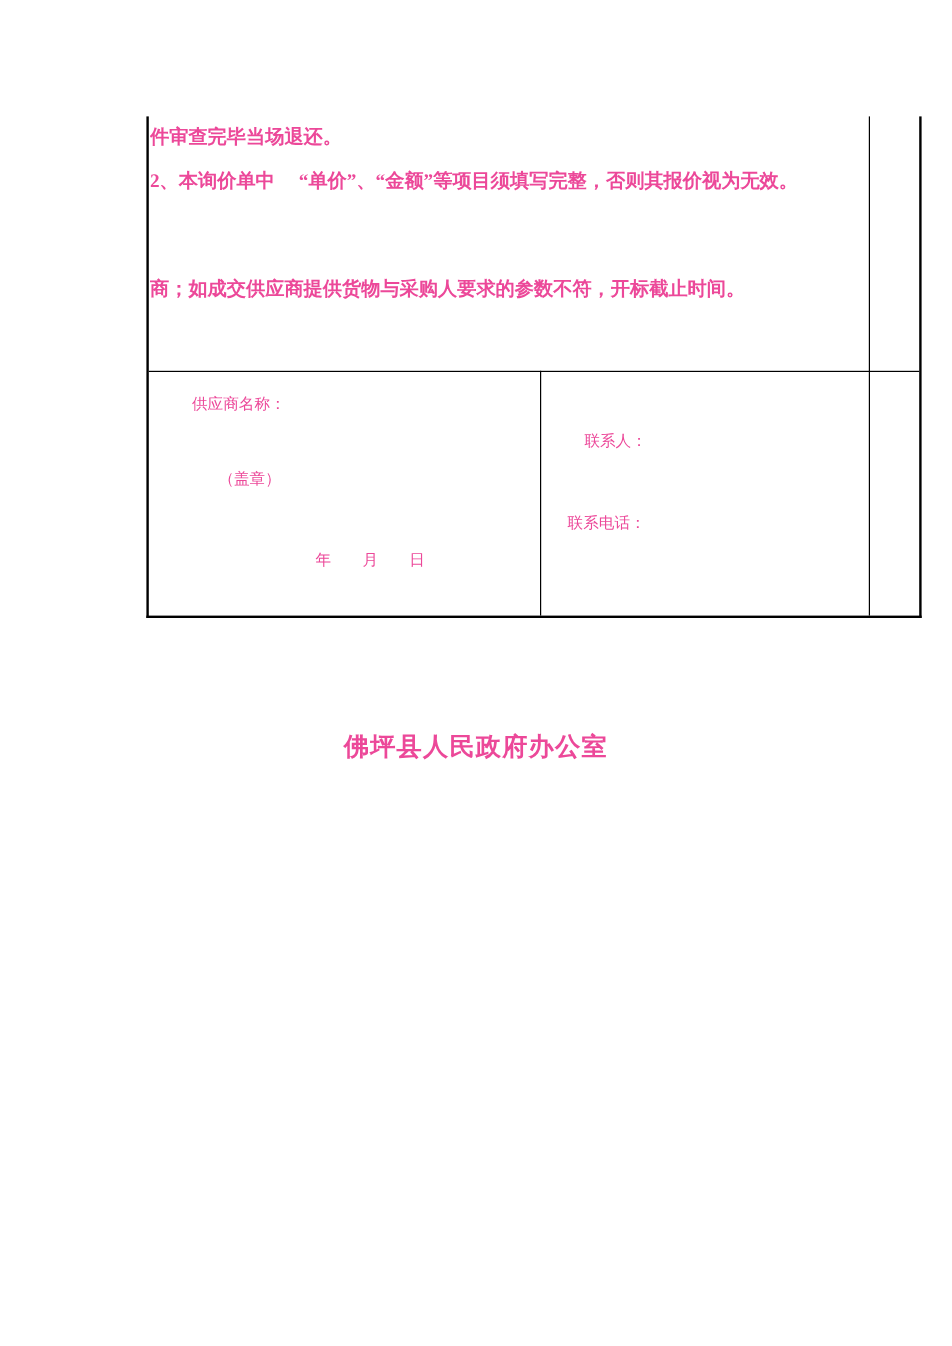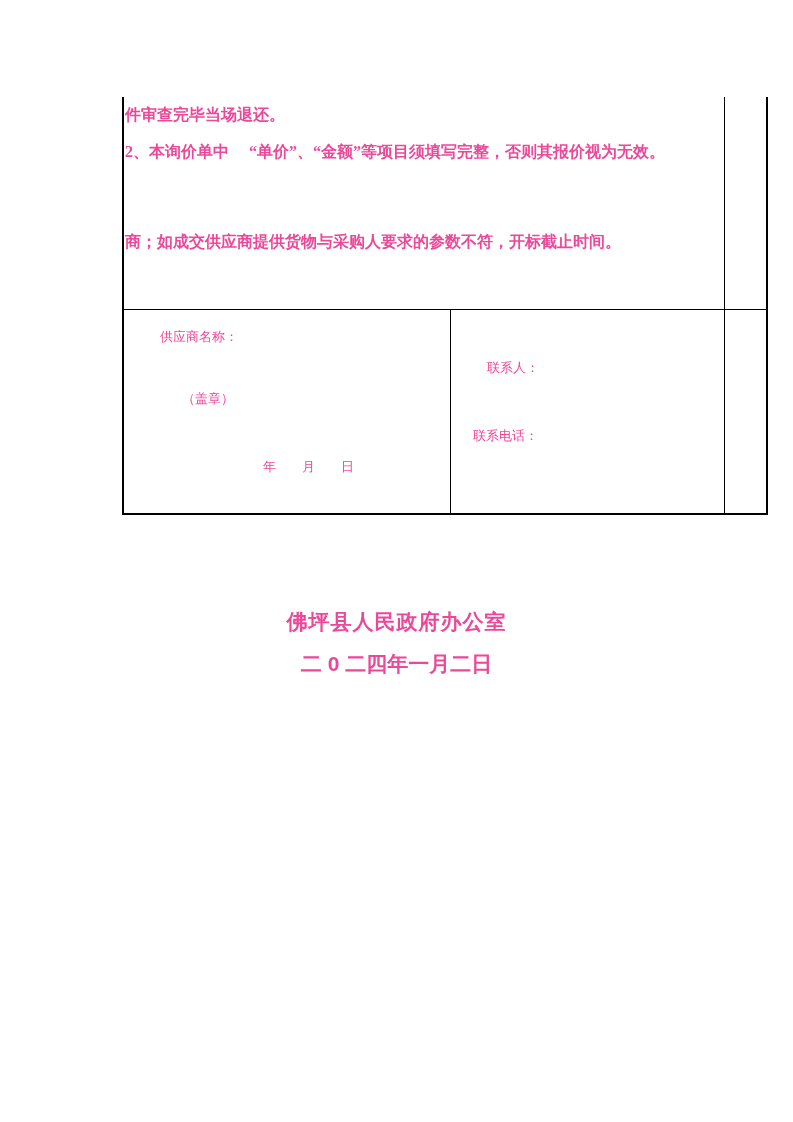--- a/index.html
+++ b/index.html
@@ -74,21 +74,21 @@
   .date-line           { left: 231px; top: 457px; margin-left: 32px; }
   .contact-person-label{ left: 487px; top: 358px; }
   .contact-phone-label { left: 473px; top: 426px; }
 
   
   .footer-line {
     position: absolute;
     left: 0;
     width: 793px;
     text-align: center;
-    font-family: Liberation Sans, sans-serif;
+    font-family: Liberation Serif, serif;
     font-weight: bold;
     font-size: 21px;
     line-height: 24px;
     white-space: nowrap;
   }
   .footer-issuer { top: 610px; letter-spacing: 1px; }
   .footer-date   { top: 652px; letter-spacing: 0px; }
 </style>
 </head>
 <body>
@@ -106,15 +106,14 @@
   <div class="note-line note-4">商；如成交供应商提供货物与采购人要求的参数不符，开标截止时间。</div>
 
   <div class="cell-label supplier-name-label">供应商名称：</div>
   <div class="cell-label seal-label">（盖章）</div>
   <div class="cell-label date-line">年　　月　　日</div>
 
   <div class="cell-label contact-person-label">联系人：</div>
   <div class="cell-label contact-phone-label">联系电话：</div>
 
   <div class="footer-line footer-issuer">佛坪县人民政府办公室</div>
-  <div class="footer-line footer-date">二 0 二四年一月二日</div>
 
 </div>
 
 </body></html>

